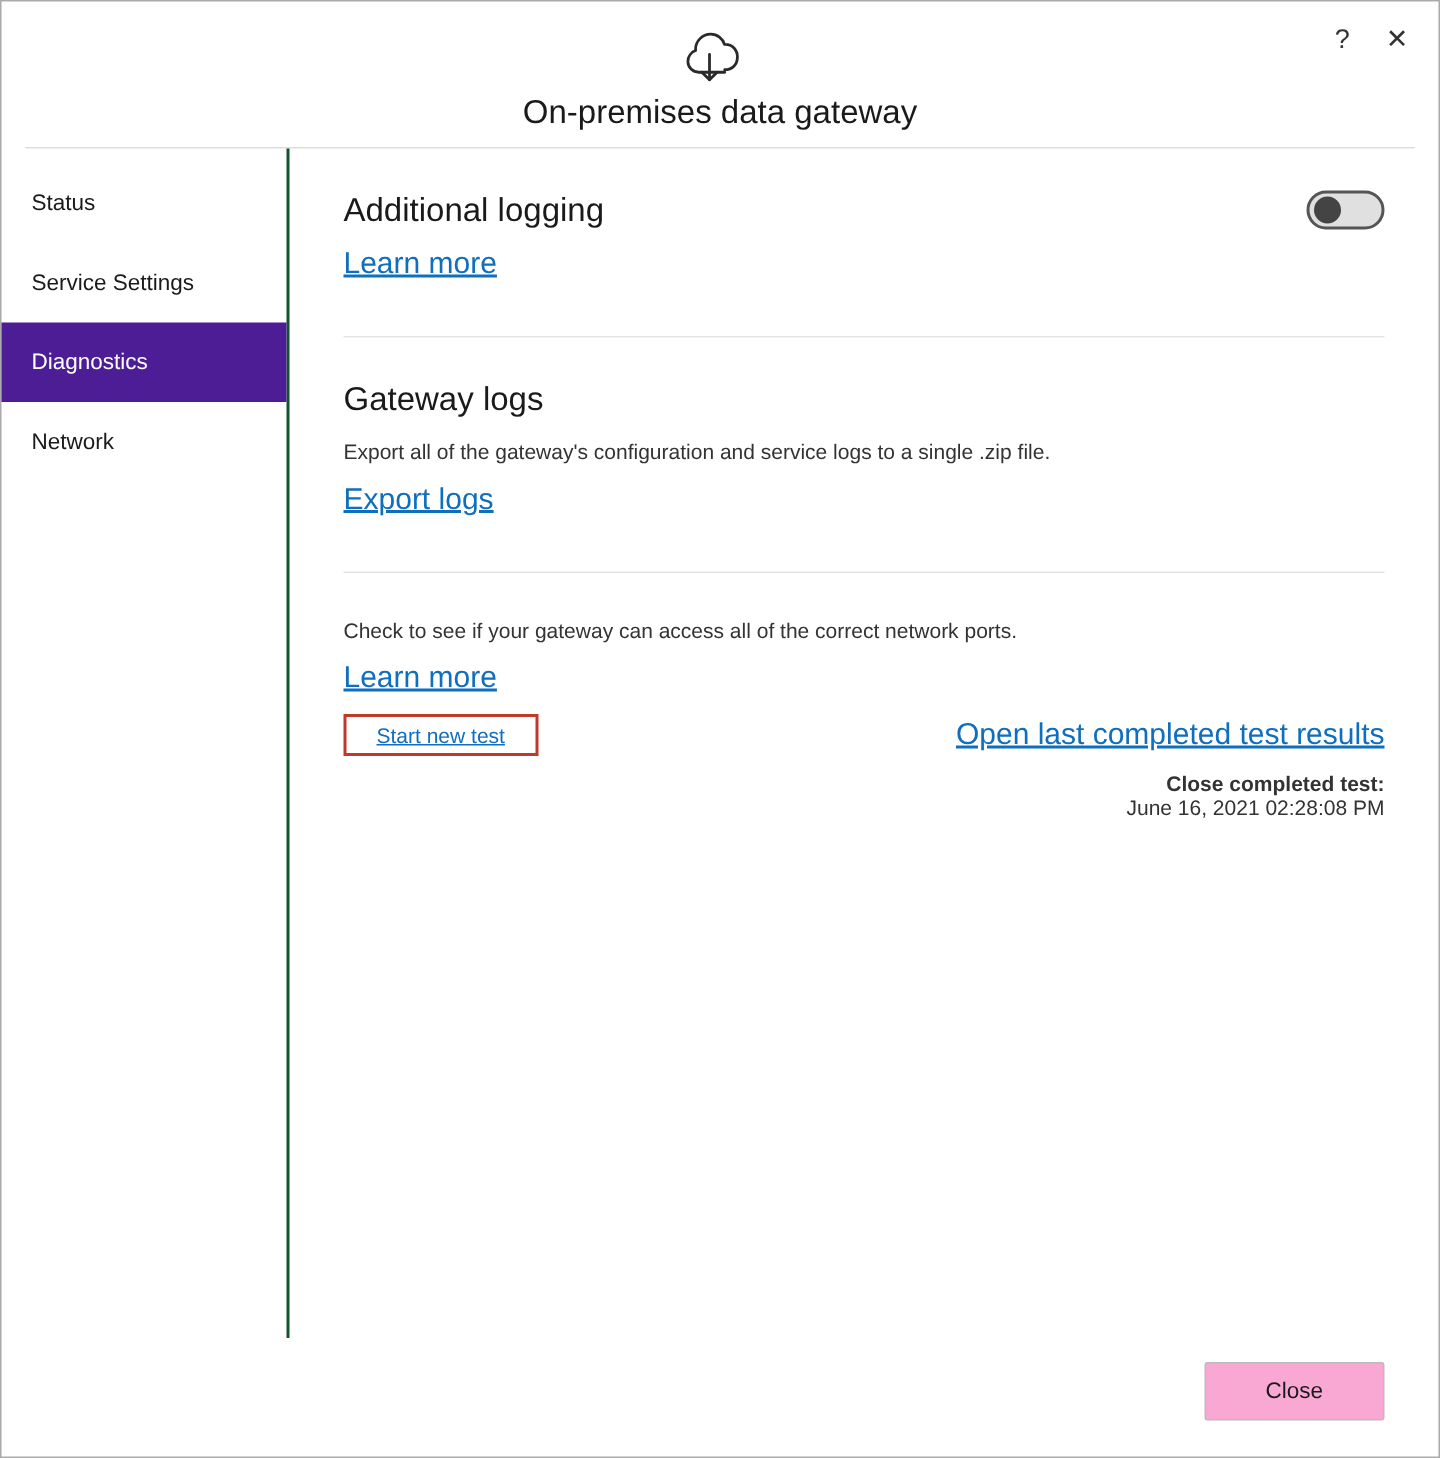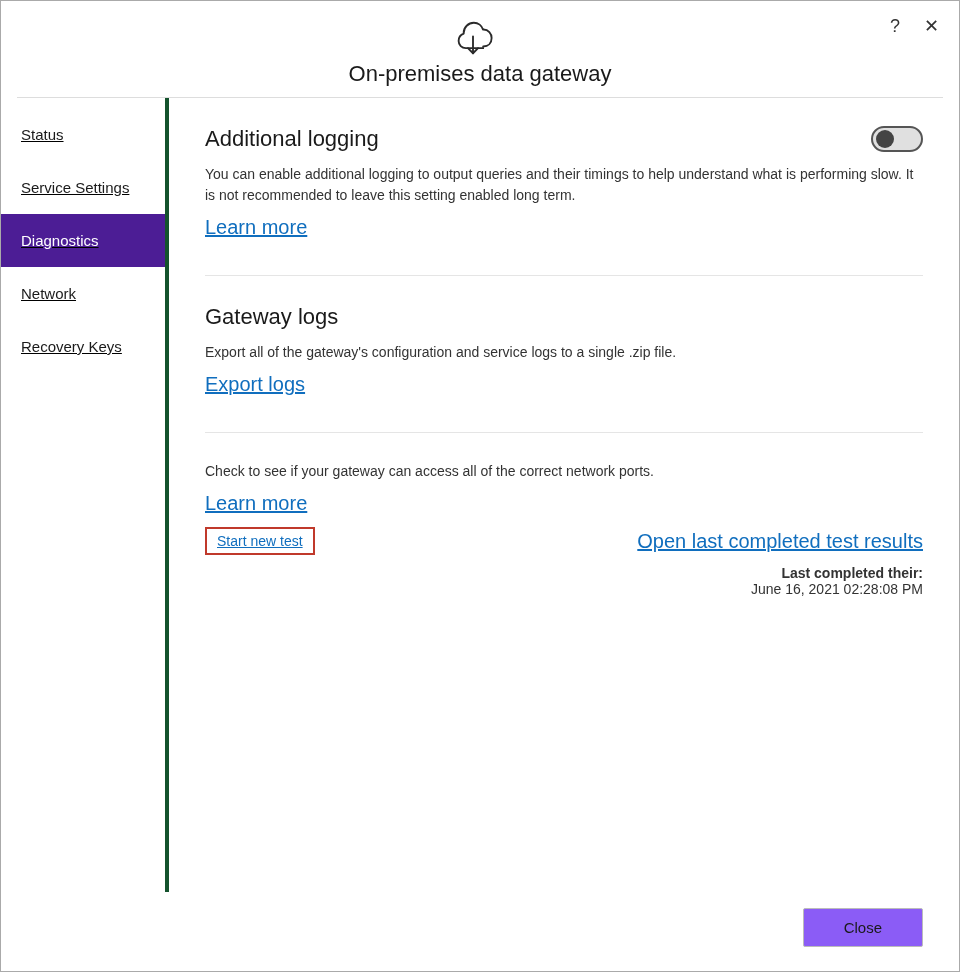--- a/index.html
+++ b/index.html
@@ -56,25 +56,24 @@
     .divider-h {
       height: 1px;
       background: #ddd;
       margin: 0 16px;
     }
     .content-area {
       display: flex;
       flex: 1;
     }
     .sidebar {
-      width: 168px;
-      border-right: 4px solid #14532d;
+      width: 192px;
+      border-right: 2px solid #14532d;
       padding-top: 10px;
       flex-shrink: 0;
-      text-decoration: underline;
     }
     .sidebar-item {
       padding: 18px 20px;
       font-size: 15px;
       color: #1a1a1a;
       cursor: pointer;
       user-select: none;
     }
     .sidebar-item.active {
       background: #4c1d95;
@@ -136,21 +135,21 @@
       background: #e5e5e5;
       margin: 10px 0 28px 0;
     }
     .start-new-test-link {
       display: inline-block;
       color: #106ebe;
       font-size: 14px;
       text-decoration: underline;
       cursor: pointer;
       border: 2px solid #c0392b;
-      padding: 4px 10px;
+      padding: 4px 20px;
       margin-right: 0;
     }
     .test-row {
       display: flex;
       align-items: center;
       justify-content: space-between;
       margin-top: 6px;
     }
     .last-test-info {
       text-align: right;
@@ -159,21 +158,21 @@
     }
     .last-test-label {
       font-weight: 600;
     }
     .footer {
       display: flex;
       justify-content: flex-end;
       padding: 16px 36px 24px 36px;
     }
     .close-btn {
-      background: #8b5cf6;
+      background: #f9a8d4;
       border: 1px solid #bbb;
       padding: 10px 40px;
       font-size: 15px;
       color: #1a1a1a;
       cursor: pointer;
       border-radius: 2px;
     }
     .cloud-icon svg {
       width: 44px;
       height: 38px;
@@ -209,35 +208,31 @@
       </div>
       <div class="sidebar-item">
         <span>Service Settings</span>
       </div>
       <div class="sidebar-item active">
         <span>Diagnostics</span>
       </div>
       <div class="sidebar-item">
         <span>Network</span>
       </div>
-      <div class="sidebar-item">
-        <span>Recovery Keys</span>
-      </div>
     </div>
 
     <div class="main-content">
 
       <div class="section">
         <div class="section-title">
           <span>Additional logging</span>
           <div class="toggle-switch">
             <div class="toggle-knob"></div>
           </div>
         </div>
-        <p class="section-desc">You can enable additional logging to output queries and their timings to help understand what is performing slow. It is not recommended to leave this setting enabled long term.</p>
         <a class="link">Learn more</a>
       </div>
 
       <div class="section-divider"></div>
 
       <div class="section">
         <div class="section-title">
           <span>Gateway logs</span>
         </div>
         <p class="section-desc">Export all of the gateway's configuration and service logs to a single .zip file.</p>
@@ -247,21 +242,21 @@
       <div class="section-divider"></div>
 
       <div class="section">
         <p class="section-desc">Check to see if your gateway can access all of the correct network ports.</p>
         <a class="link" style="display:block; margin-bottom:12px;">Learn more</a>
         <div class="test-row">
           <a class="start-new-test-link">Start new test</a>
           <a class="link">Open last completed test results</a>
         </div>
         <div class="last-test-info" style="margin-top: 10px;">
-          <span class="last-test-label">Last completed their:</span><br>
+          <span class="last-test-label">Close completed test:</span><br>
           <span>June 16, 2021 02:28:08 PM</span>
         </div>
       </div>
 
     </div>
   </div>
 
   <div class="footer">
     <button class="close-btn">Close</button>
   </div>

